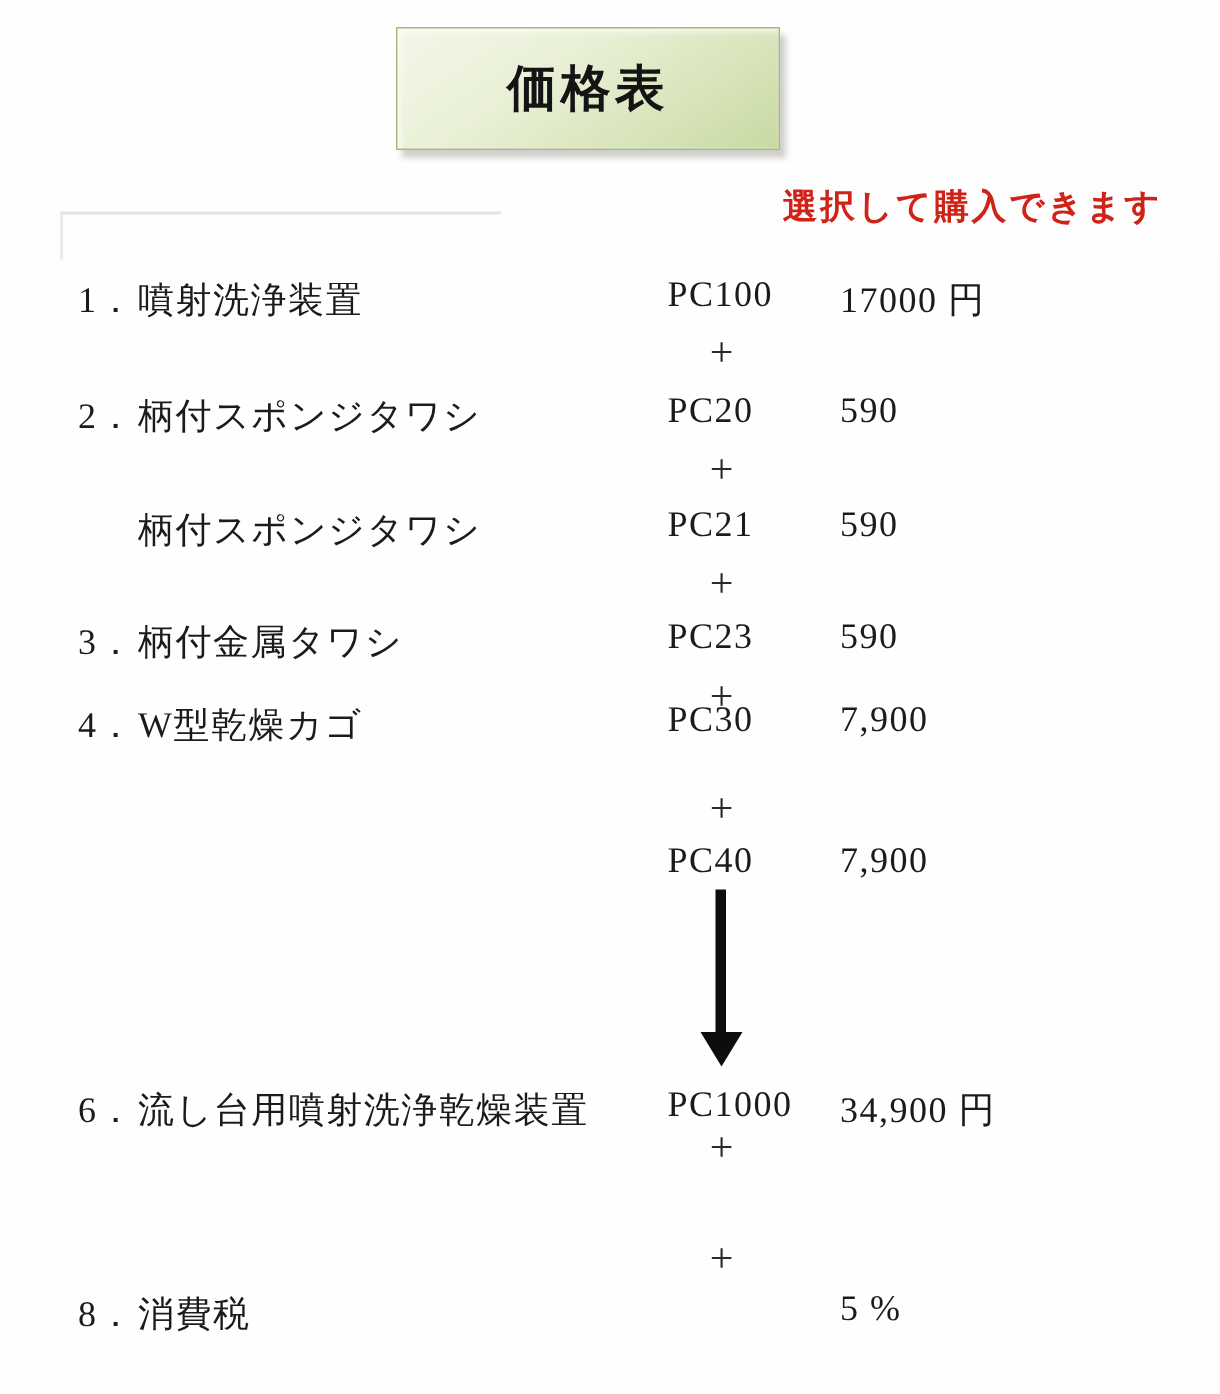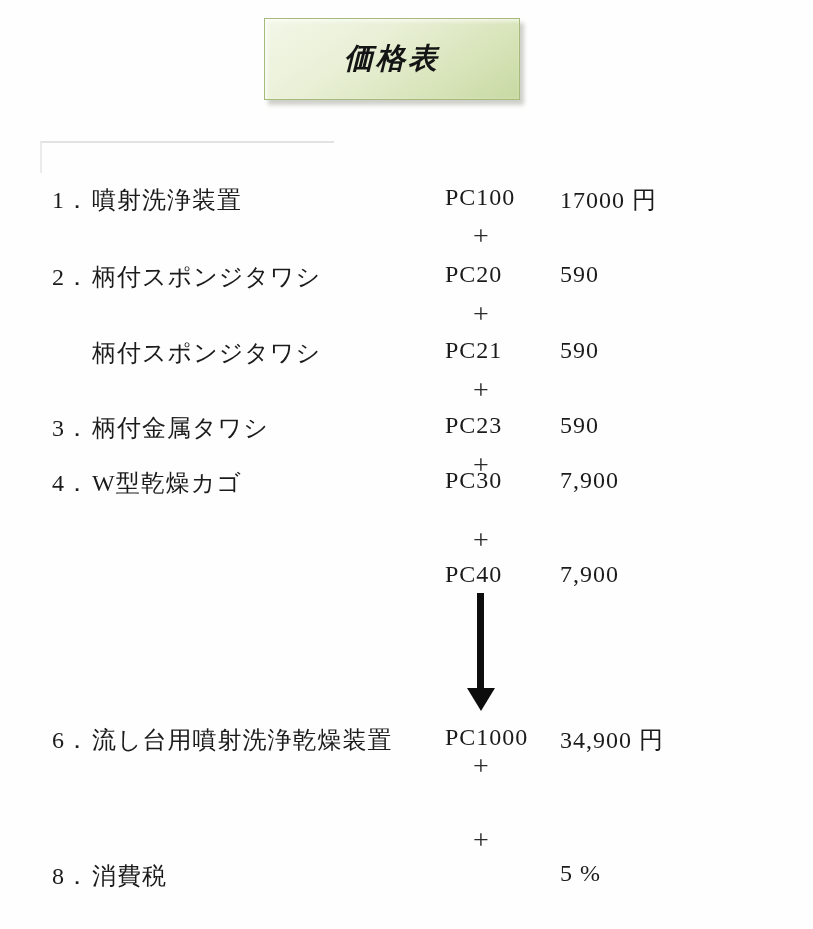--- a/index.html
+++ b/index.html
@@ -25,25 +25,24 @@
     width: 254px;
     height: 80px;
     background: linear-gradient(145deg, #f3f7e8 0%, #e9f0d6 38%, #d8e4ba 72%, #c8d9a2 100%);
     border: 1px solid #a6ba7c;
     box-shadow: 4px 5px 4px rgba(150,152,140,0.45), inset 2px 2px 4px rgba(255,255,255,0.75);
     display: flex;
     align-items: center;
     justify-content: center;
   }
   .title-box .title-text {
-    font-size: 29px;
+    font-size: 33px;
     font-weight: bold;
     letter-spacing: 3px;
     color: #141414;
-    font-style: italic;
   }
 
   
   .notice {
     position: absolute;
     top: 122px;
     right: 38px;
     font-size: 23px;
     font-weight: bold;
     letter-spacing: 2px;
@@ -130,20 +129,21 @@
 </style>
 </head>
 <body>
 
 <div class="page">
 
   <div class="title-box">
     <span class="title-text">価格表</span>
   </div>
 
+  <div class="notice">選択して購入できます</div>
 
   <div class="scan-artifact"></div>
 
   <div class="row" style="top:184px">
     <span class="item-label"><span class="num">1．</span><span>噴射洗浄装置</span></span>
     <span class="code">PC100</span>
     <span class="price">17000 円</span>
   </div>
   <div class="plus" style="top:220px">+</div>
 

